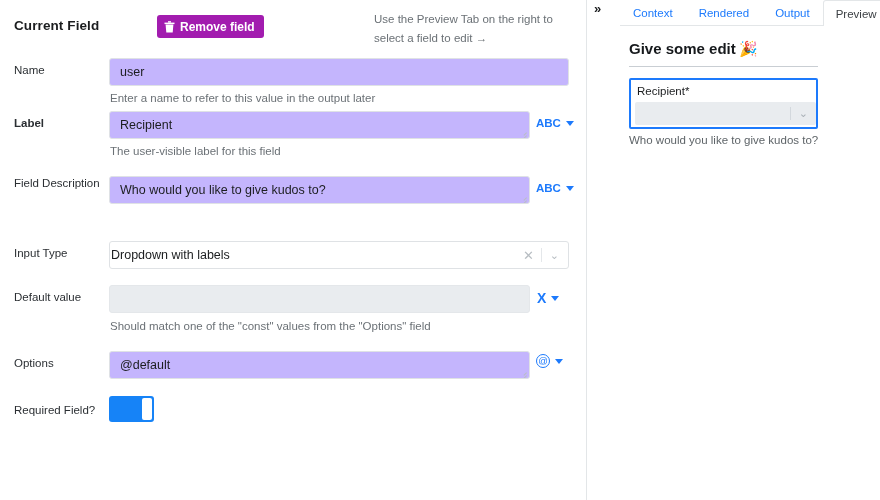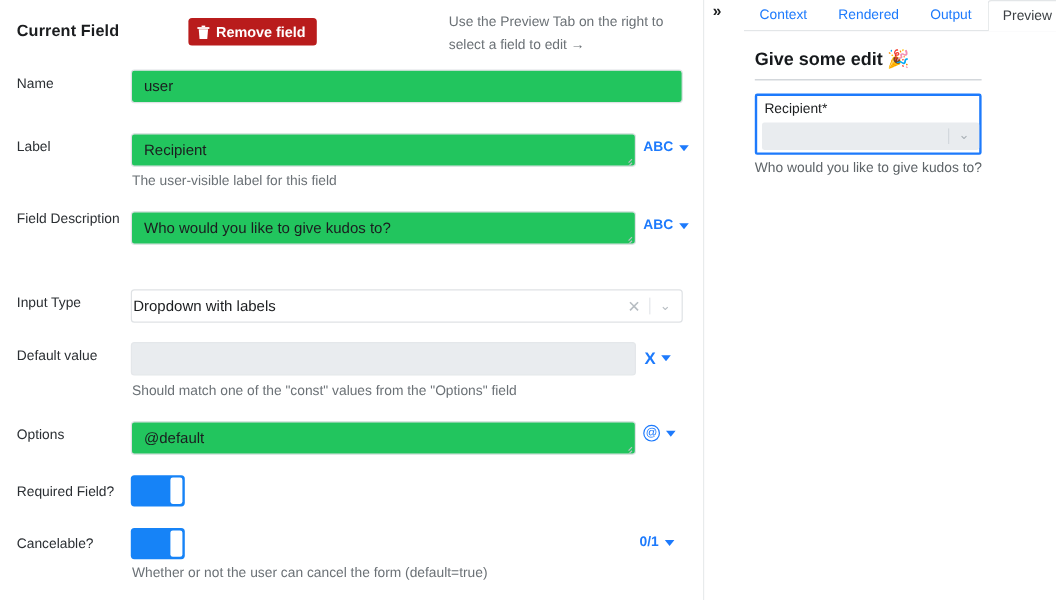--- a/index.html
+++ b/index.html
@@ -37,21 +37,21 @@
     letter-spacing: .1px;
   }
   .remove-btn {
     position: absolute;
     left: 157px; top: 15px;
     height: 23px;
     padding: 0 9px 0 7px;
     display: inline-flex;
     align-items: center;
     gap: 5px;
-    background: #b91c1c;
+    background: #a21caf;
     color: #ffffff;
     border: none;
     border-radius: 3px;
     font-family: "Liberation Sans", sans-serif;
     font-size: 12px;
     font-weight: bold;
     cursor: pointer;
     white-space: nowrap;
   }
   .remove-btn .trash { display: block; width: 11px; height: 12px; }
@@ -78,21 +78,21 @@
     width: 90px;
   }
 
   .ctrl-wrap { position: absolute; left: 109px; }
 
   .tf {
     width: 460px;
     height: 28px;
     border: 1px solid #dfe2e5;
     border-radius: 3px;
-    background: #22c55e;
+    background: #c4b5fd;
     font-family: "Liberation Sans", sans-serif;
     font-size: 12.5px;
     color: #1b1d1f;
     padding: 0 10px;
     outline: none;
   }
   .tf.narrow { width: 421px; }
   .tf.resizable {
     position: relative;
     height: 28px;
@@ -327,24 +327,25 @@
       <div class="hint">Use the Preview Tab on the right to select a field to edit →</div>
     </div>
 
     <div class="rows">
 
       <div class="row" style="height:53px;">
         <div class="row-label" style="top:11px;">Name</div>
         <div class="ctrl-wrap" style="top:6px;">
           <input class="tf" type="text" value="user" style="">
         </div>
+        <div class="helper" style="top:40px;">Enter a name to refer to this value in the output later</div>
       </div>
 
       <div class="row" style="height:65px;">
-        <div class="row-label" style="top:11px;">Label</div>
+        <div class="row-label" style="top:11px;font-weight:bold;">Label</div>
         <div class="ctrl-wrap" style="top:6px;">
           <div class="tf narrow resizable">
             <span>Recipient</span>
             <span class="resize-grip">
                 <i></i>
                 <i></i>
               </span>
           </div>
         </div>
         <div class="adorn" style="left:536px; top:12px;">
@@ -414,33 +415,20 @@
 
       <div class="row" style="height:44px;">
         <div class="row-label" style="top:14px;">Required Field?</div>
         <div class="ctrl-wrap" style="top:7px;">
           <span class="toggle">
               <span class="knob"></span>
             </span>
         </div>
       </div>
 
-      <div class="row" style="height:50px;">
-        <div class="row-label" style="top:14px;">Cancelable?</div>
-        <div class="ctrl-wrap" style="top:7px;">
-          <span class="toggle">
-              <span class="knob"></span>
-            </span>
-        </div>
-        <div class="adorn" style="left:533px; top:13px;">
-          <span>0/1</span>
-          <span class="caret"></span>
-        </div>
-        <div class="helper" style="top:39px;">Whether or not the user can cancel the form (default=true)</div>
-      </div>
 
     </div>
   </div>
 
   <div class="preview">
 
     <div class="collapse-icon">»</div>
 
     <div class="tabbar">
       <div class="tab">Context</div>

